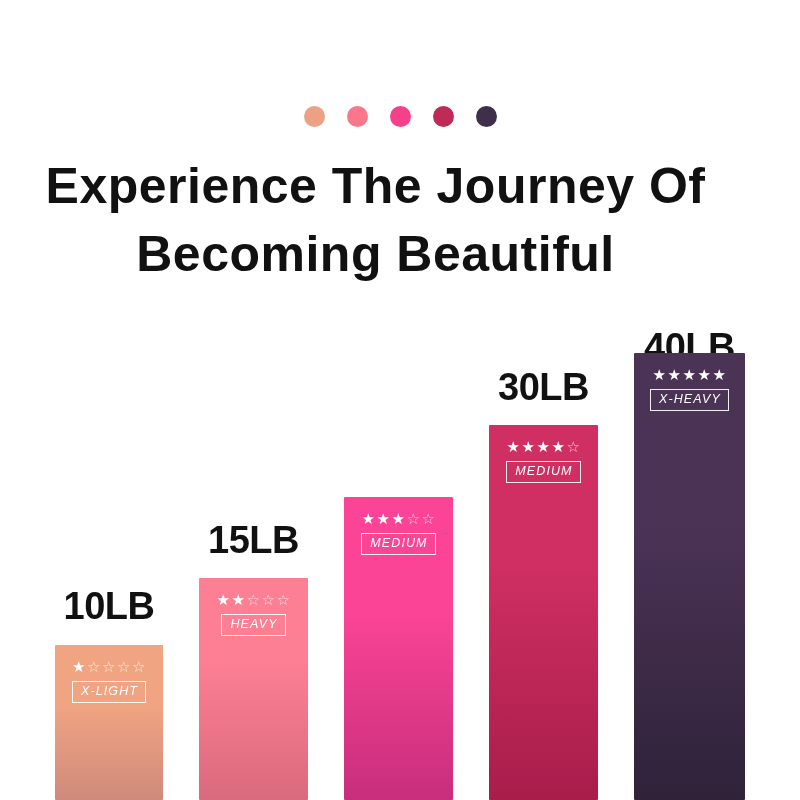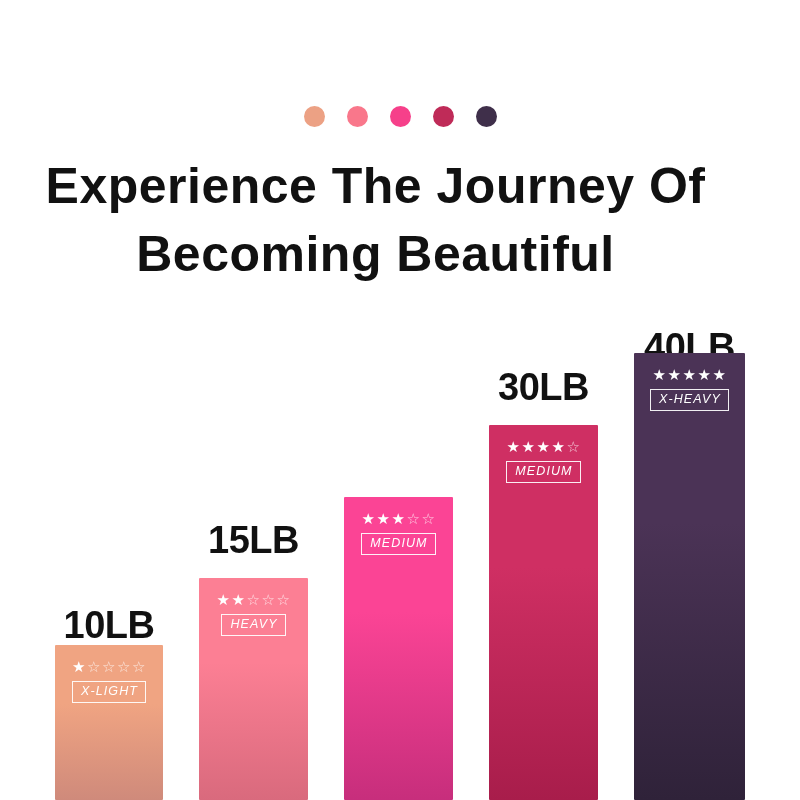--- a/index.html
+++ b/index.html
@@ -130,21 +130,21 @@
       <span class="dot" style="background: rgb(63, 47, 74);"></span>
     </div>
 
   <div class="headline">
     <span class="line">Experience The Journey Of</span>
     <span class="line">Becoming Beautiful</span>
   </div>
 
   <div class="chart">
       <div class="bar-group" style="left: 55px; width: 108px; height: 800px;">
-        <div class="bar-weight" style="top: 585px; margin-top: 19px;">10LB</div>
+        <div class="bar-weight" style="top: 585px;">10LB</div>
         <div class="bar" style="height: 155px; background: linear-gradient(rgb(240, 164, 130) 0%, rgb(240, 164, 130) 38%, rgb(207, 138, 123) 100%);">
           <div class="bar-inner">
             <div class="stars">
               <span>★</span>
               <span class="star-off">☆</span>
               <span class="star-off">☆</span>
               <span class="star-off">☆</span>
               <span class="star-off">☆</span>
             </div>
             <div class="badge">X-LIGHT</div>

